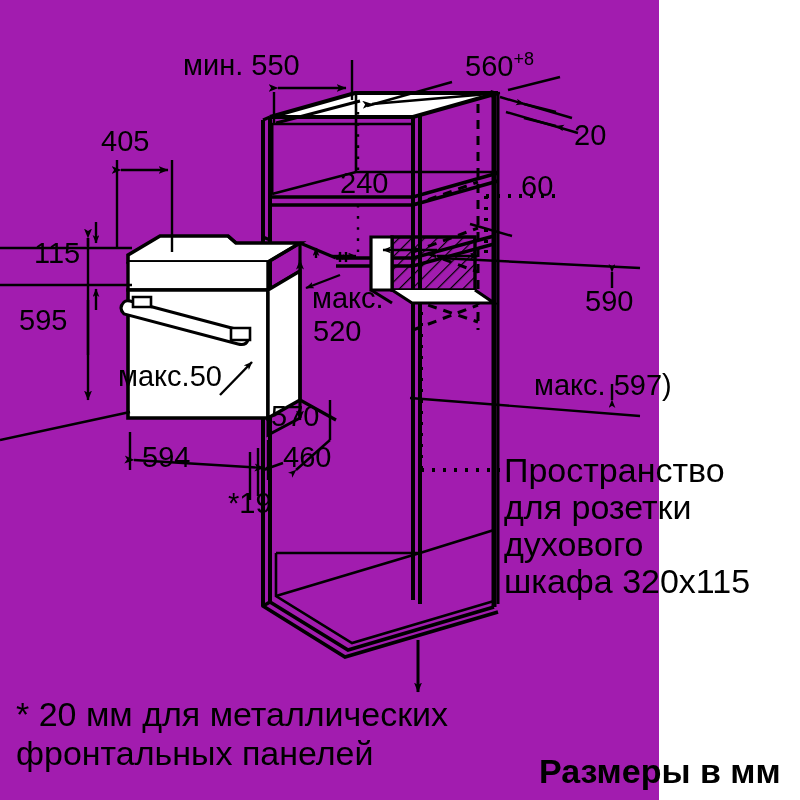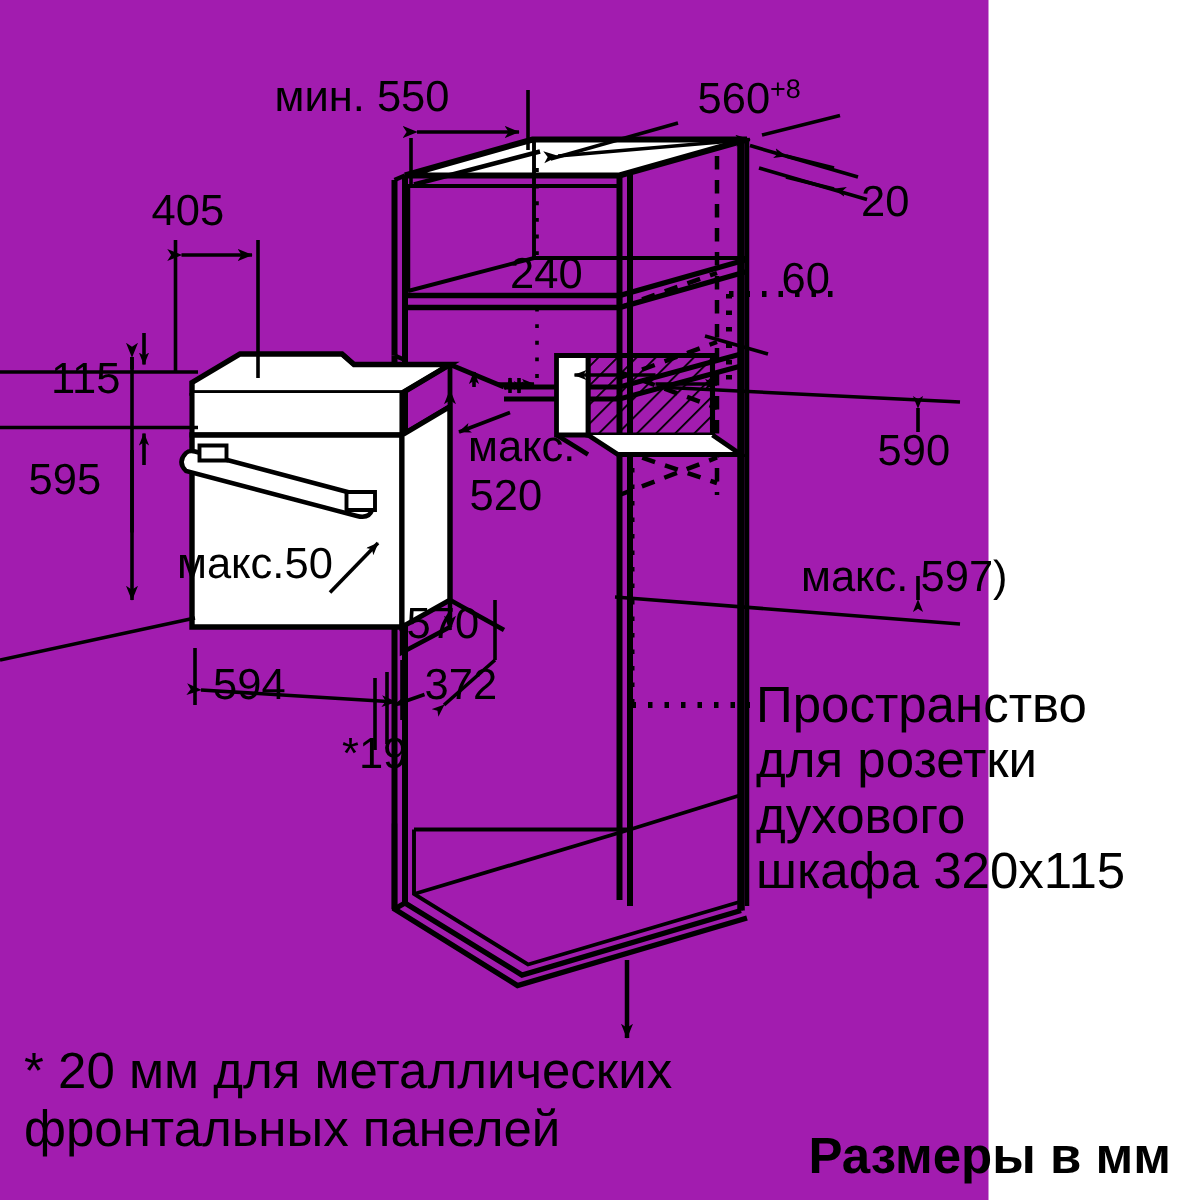--- a/index.html
+++ b/index.html
@@ -243,21 +243,21 @@
 
   <div class="lbl n" style="left:118px;top:361px;text-align:center;">макс.50</div>
 
   <div class="lbl n" style="left:312px;top:283px;">макс.</div>
   <div class="lbl n" style="left:313px;top:316px;">520</div>
 
   <div class="lbl n" style="left:271px;top:361px;margin-top:40px;">570</div>
 
   <div class="lbl n" style="left:142px;top:442px;">594</div>
 
-  <div class="lbl n" style="left:283px;top:442px;">372</div>
+  <div class="lbl n" style="left:283px;top:442px;">460</div>
 
   <div class="lbl n" style="left:208px;top:488px;margin-left:20px;">*19</div>
 
   <div class="lbl n" style="left:585px;top:286px;">590</div>
   <div class="lbl n" style="left:534px;top:350px;margin-top:20px;">макс. 597)</div>
 
   <div class="lbl note" style="left:504px;top:452px;">Пространство</div>
   <div class="lbl note" style="left:504px;top:489px;">для розетки</div>
   <div class="lbl note" style="left:504px;top:526px;">духового</div>
   <div class="lbl note" style="left:504px;top:563px;">шкафа 320x115</div>

